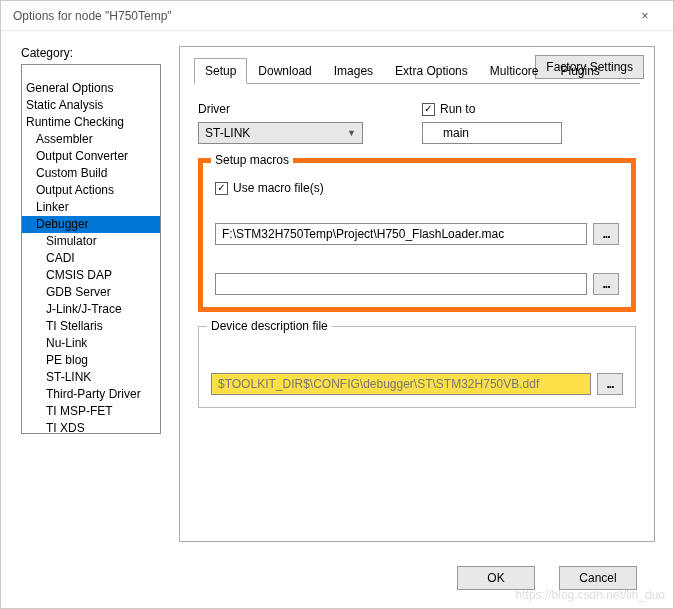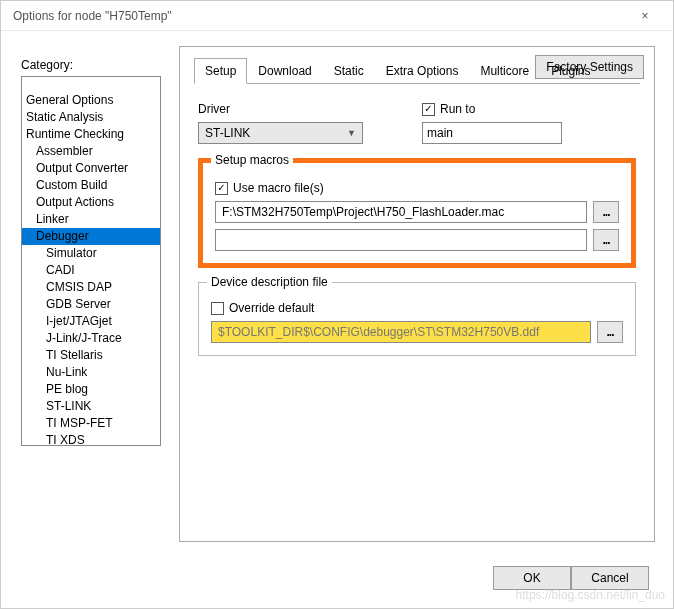--- a/index.html
+++ b/index.html
@@ -34,21 +34,21 @@
     .main-area {
       position: absolute;
       top: 45px;
       left: 20px;
       right: 18px;
       bottom: 66px;
       display: flex;
       gap: 18px;
     }
     .category-col { width: 140px; }
-    .category-label { margin-bottom: 4px; margin-top: 12px; }
+    .category-label { margin-bottom: 4px; }
     .category-list {
       border: 1px solid #888;
       height: 370px;
       overflow: hidden;
       background: #fff;
       padding-top: 15px;
     }
     .category-list div {
       padding: 1px 4px;
       line-height: 15px;
@@ -103,21 +103,21 @@
       display: flex;
       align-items: center;
       justify-content: space-between;
       padding: 0 6px;
     }
     .select-box .chev { font-size: 9px; color: #555; }
     .text-input {
       width: 140px;
       height: 22px;
       border: 1px solid #888;
-      padding: 0 4px;
+      padding: 0 20px;
       font-size: 12px;
       display: flex;
       align-items: center;
       background: #fff;
     }
     .checkbox-row { display: flex; align-items: center; gap: 5px; }
     .chk {
       width: 13px;
       height: 13px;
       border: 1px solid #555;
@@ -138,21 +138,21 @@
       position: absolute;
       top: -8px;
       left: 8px;
       background: #fff;
       padding: 0 4px;
     }
     .fieldset-highlight .legend { top: -10px; }
     .path-row {
       display: flex;
       gap: 6px;
-      margin-top: 6px;
+      margin-top: 28px;
       align-items: center;
       border-radius: 8px;
     }
     .path-input {
       flex: 1;
       height: 22px;
       border: 1px solid #888;
       padding: 0 6px;
       font-size: 12px;
       display: flex;
@@ -169,23 +169,23 @@
       border: 1px solid #999;
       display: flex;
       align-items: center;
       justify-content: center;
       font-weight: bold;
       letter-spacing: -1px;
     }
     .bottom-bar {
       position: absolute;
       bottom: 18px;
-      right: 24px;
-      display: flex;
-      gap: 0;
+      right: 36px;
+      display: flex;
+      gap: 24px;
       border-radius: 10px;
     }
     .btn {
       width: 78px;
       height: 24px;
       background: #e8e8e8;
       border: 1px solid #999;
       font-size: 12px;
       display: flex;
       align-items: center;
@@ -220,38 +220,38 @@
         <div class="indent1">Assembler</div>
         <div class="indent1">Output Converter</div>
         <div class="indent1">Custom Build</div>
         <div class="indent1">Output Actions</div>
         <div class="indent1">Linker</div>
         <div class="indent1 selected">Debugger</div>
         <div class="indent2">Simulator</div>
         <div class="indent2">CADI</div>
         <div class="indent2">CMSIS DAP</div>
         <div class="indent2">GDB Server</div>
-        <div class="indent2">I-jet/JTAGjet</div>
         <div class="indent2">J-Link/J-Trace</div>
         <div class="indent2">TI Stellaris</div>
         <div class="indent2">Nu-Link</div>
         <div class="indent2">PE blog</div>
         <div class="indent2">ST-LINK</div>
+        <div class="indent2">Third-Party Driver</div>
         <div class="indent2">TI MSP-FET</div>
         <div class="indent2">TI XDS</div>
       </div>
   </div>
 
   <div class="right-panel">
     <div class="factory-btn">Factory Settings</div>
 
     <div class="tabs" id="tabs">
         <div class="tab active">Setup</div>
         <div class="tab">Download</div>
-        <div class="tab">Static</div>
+        <div class="tab">Images</div>
         <div class="tab">Extra Options</div>
         <div class="tab">Multicore</div>
         <div class="tab">Plugins</div>
       </div>
 
     <div class="tab-content">
       <div class="row1">
         <div class="driver-col">
           <div class="field-label">Driver</div>
           <div class="select-box">
@@ -285,24 +285,20 @@
         <div class="path-row">
           <div class="path-input">
             <span></span>
           </div>
           <div class="browse">...</div>
         </div>
       </div>
 
       <div class="fieldset fieldset-border">
         <div class="legend">Device description file</div>
-        <div class="checkbox-row">
-          <span class="chk"></span>
-          <span>Override default</span>
-        </div>
         <div class="path-row">
           <div class="path-input disabled">
             <span>$TOOLKIT_DIR$\CONFIG\debugger\ST\STM32H750VB.ddf</span>
           </div>
           <div class="browse">...</div>
         </div>
       </div>
     </div>
   </div>
 </div>

